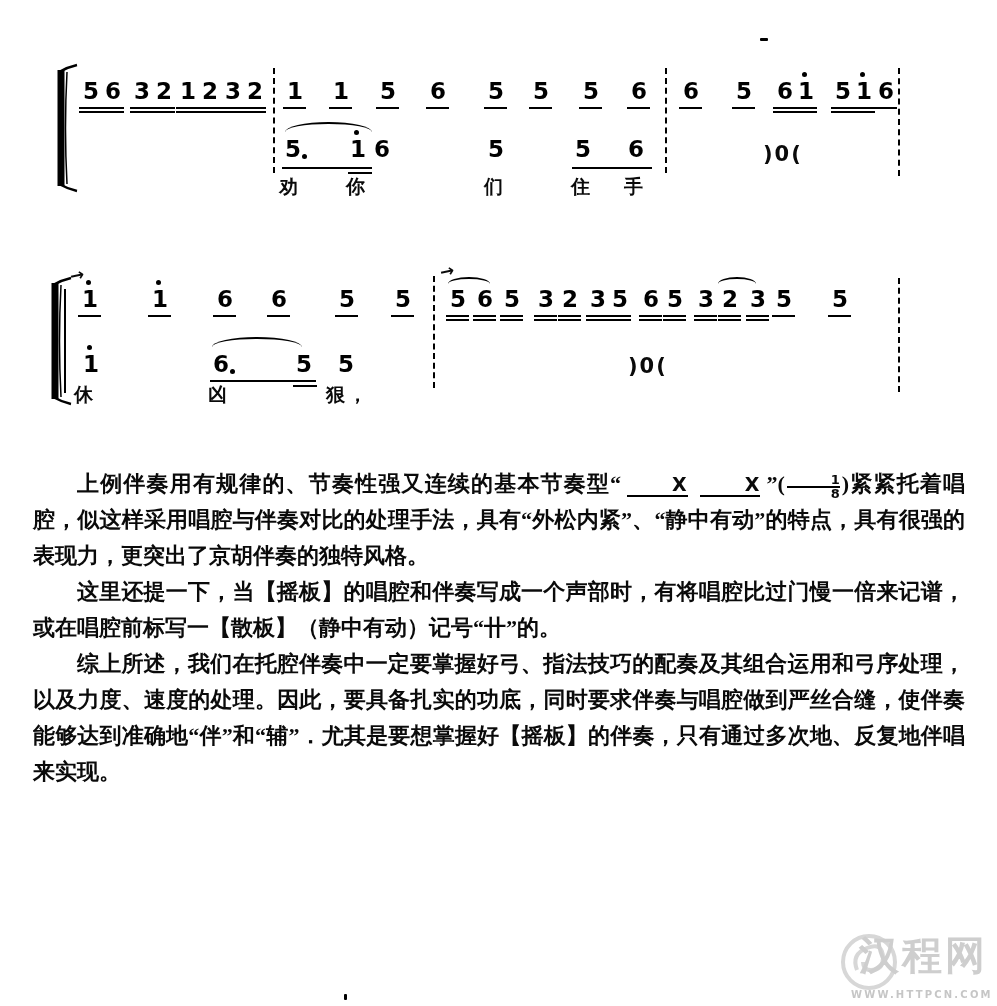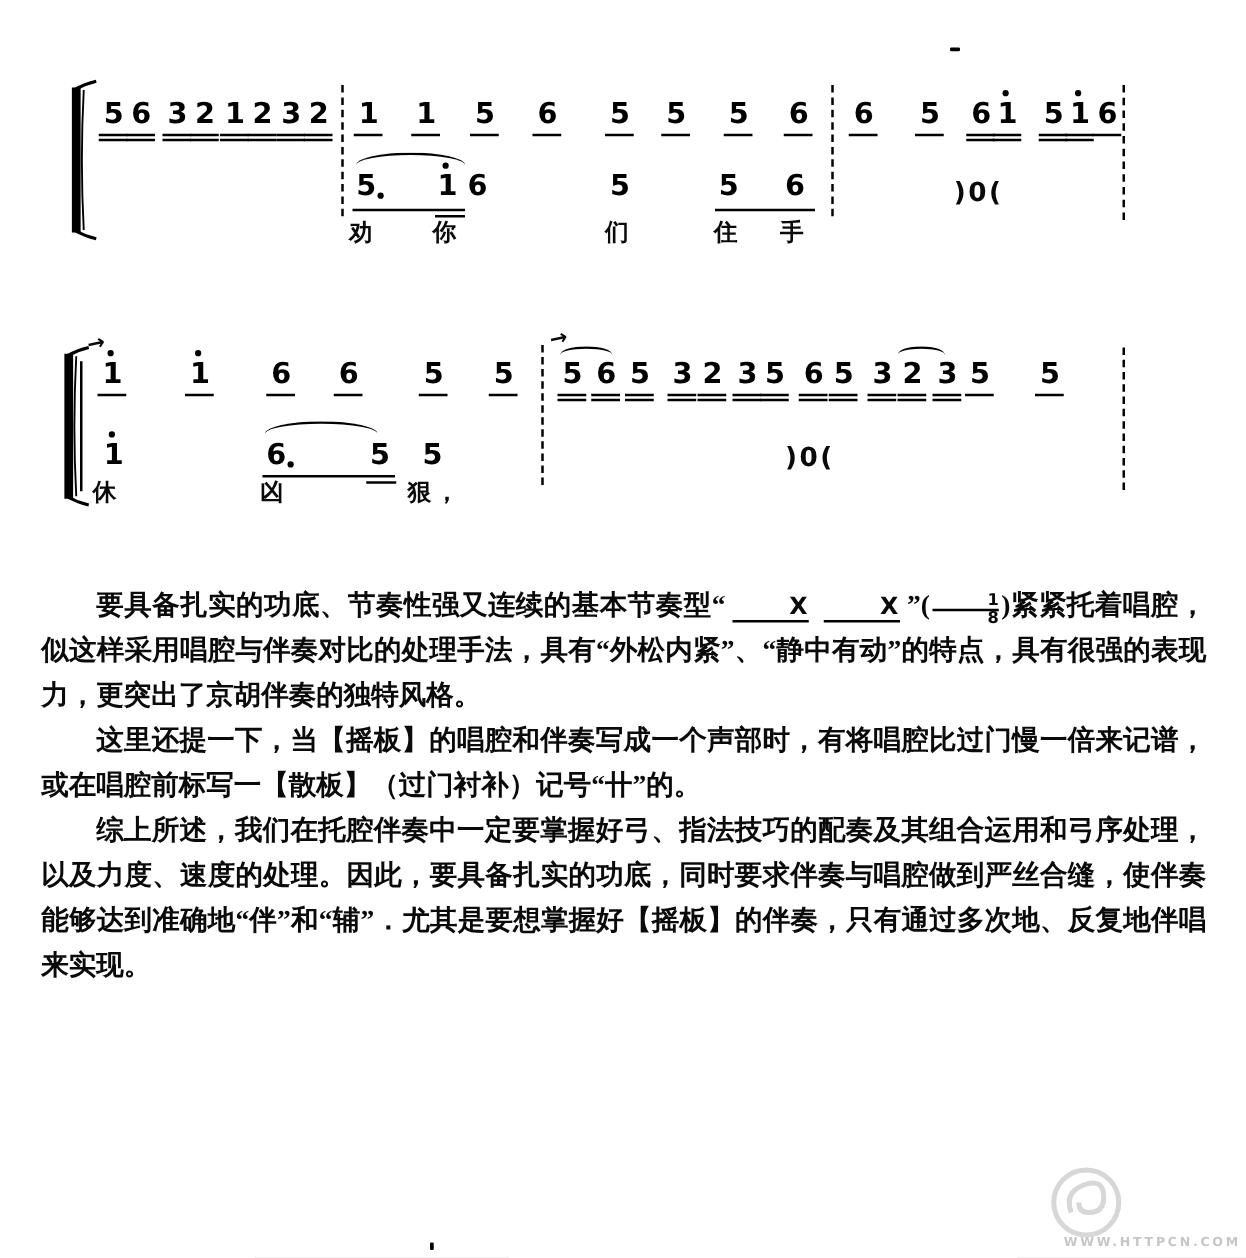--- a/index.html
+++ b/index.html
@@ -207,28 +207,29 @@
       <svg width="30" height="128" style="position: absolute; left: 44px; top: 277px; overflow: visible;">
         <path d="M11,6 L11,122" stroke="#000" stroke-width="7" fill="none"></path>
         <path d="M9,8 Q18,3 27,1" stroke="#000" stroke-width="2.5" fill="none"></path>
         <path d="M9,120 Q18,125,27,127" stroke="#000" stroke-width="2.5" fill="none"></path>
         <path d="M17,8 Q14,64 17,120" stroke="#000" stroke-width="1.5" fill="none"></path>
         <path d="M21,12 L21,116" stroke="#000" stroke-width="2" fill="none"></path>
       </svg>
     </div>
 
   <div class="body">
-    <p><span>要具备扎实的功底、节奏性强又连续的基本节奏型“</span><span class="xx">X</span><span class="xx">X</span><span>”(</span><span class="frac"><span class="num">1</span><span class="den">8</span></span><span>)紧紧托着唱腔，似这样采用唱腔与伴奏对比的处理手法，具有“外松内紧”、“静中有动”的特点，具有很强的表现力，更突出了京胡伴奏的独特风格。</span></p>
-    <p>这里还提一下，当【摇板】的唱腔和伴奏写成一个声部时，有将唱腔比过门慢一倍来记谱，或在唱腔前标写一【散板】（过门衬补）记号“卄”的。</p>
+    <p><span>上例伴奏用有规律的、节奏性强又连续的基本节奏型“</span><span class="xx">X</span><span class="xx">X</span><span>”(</span><span class="frac"><span class="num">1</span><span class="den">8</span></span><span>)紧紧托着唱腔，似这样采用唱腔与伴奏对比的处理手法，具有“外松内紧”、“静中有动”的特点，具有很强的表现力，更突出了京胡伴奏的独特风格。</span></p>
+    <p>这里还提一下，当【摇板】的唱腔和伴奏写成一个声部时，有将唱腔比过门慢一倍来记谱，或在唱腔前标写一【散板】（静中有动）记号“卄”的。</p>
     <p>综上所述，我们在托腔伴奏中一定要掌握好弓、指法技巧的配奏及其组合运用和弓序处理，以及力度、速度的处理。因此，要具备扎实的功底，同时要求伴奏与唱腔做到严丝合缝，使伴奏能够达到准确地“伴”和“辅”．尤其是要想掌握好【摇板】的伴奏，只有通过多次地、反复地伴唱来实现。</p>
   </div>
 
   <div class="watermark">
     <svg class="wm-logo" width="64" height="64" viewBox="0 0 64 64">
       <g fill="none" stroke="#d7d7d7" stroke-width="4">
         <circle cx="32" cy="32" r="26"></circle>
         <path d="M20,40 Q14,24 30,18 Q46,12 46,28 Q46,40 34,40 Q26,40 26,32"></path>
       </g>
     </svg>
+    <div class="wm-brand">汉程网</div>
     <div class="wm-url">WWW.HTTPCN.COM</div>
   </div>
 
 </div>
 
 </body></html>

